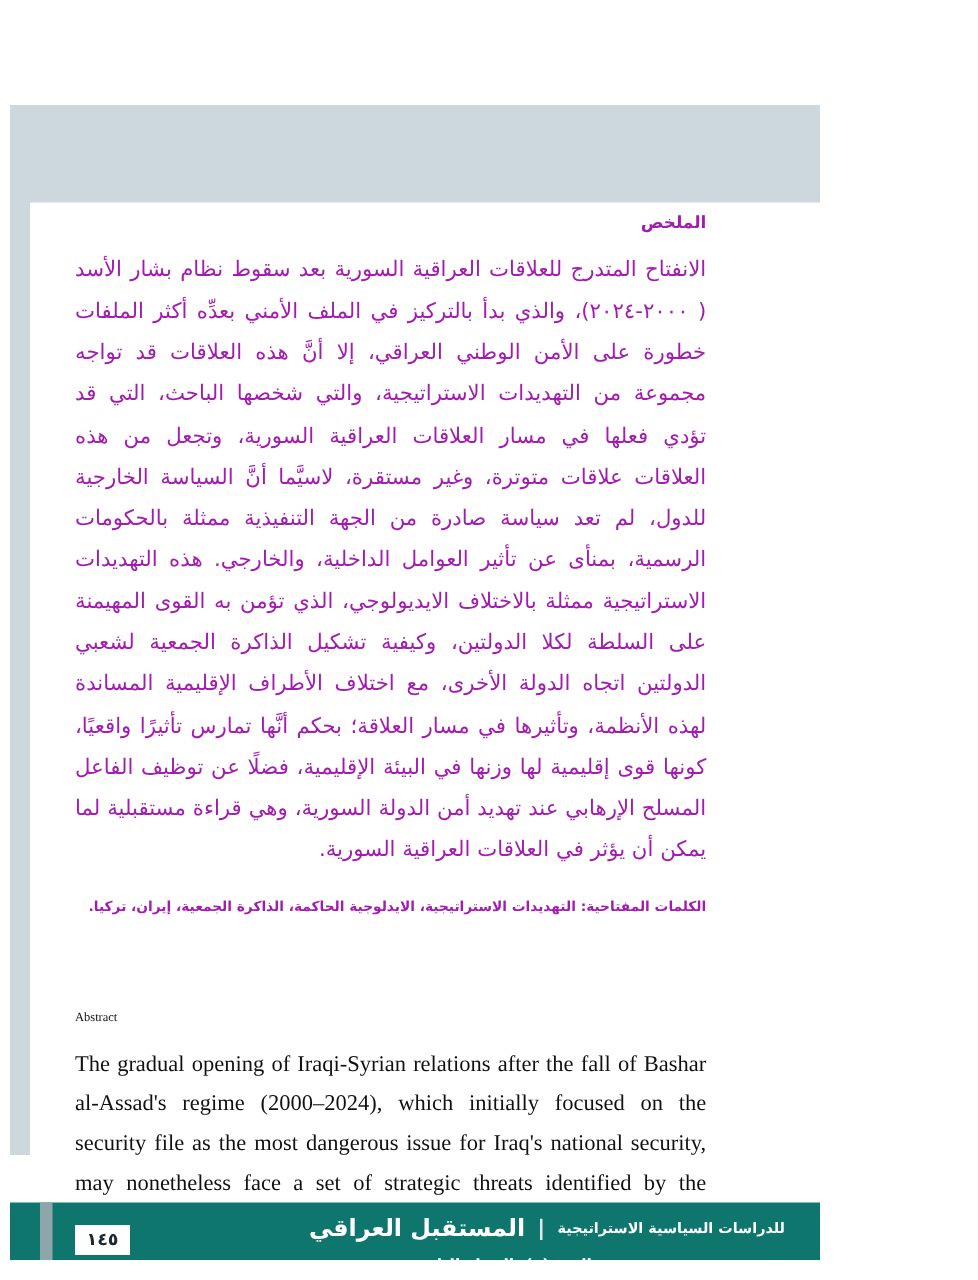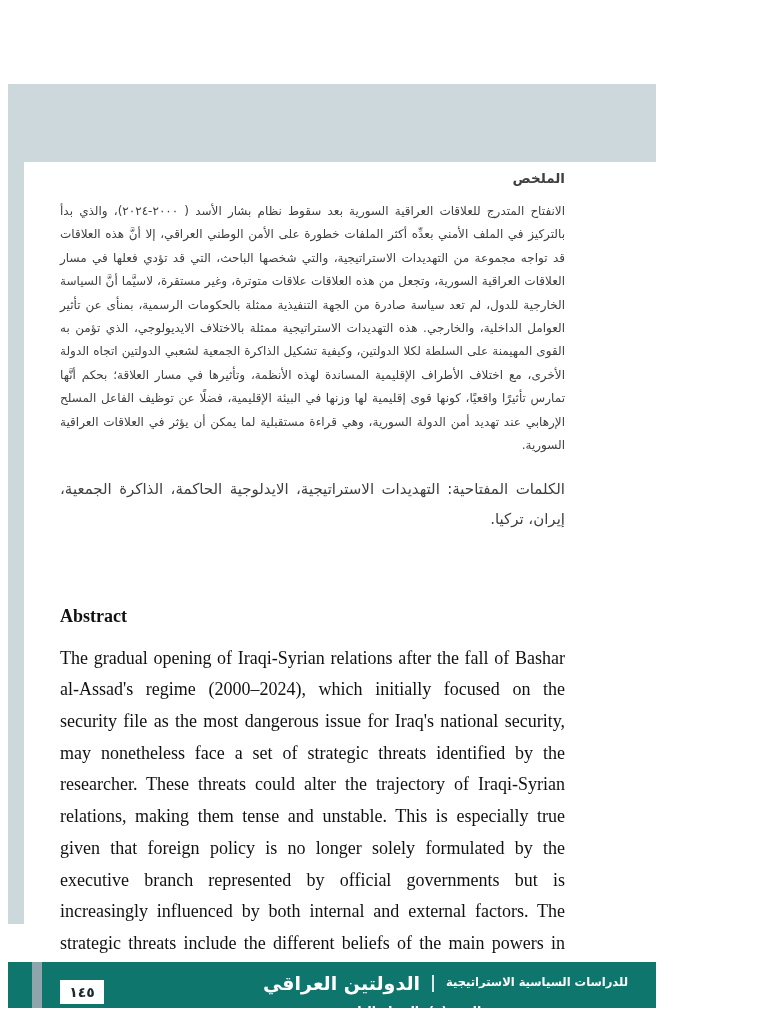--- a/index.html
+++ b/index.html
@@ -49,54 +49,54 @@
     left: 60px;
     top: 170px;
     width: 505px;
   }
 
   
   .ar-block {
     direction: rtl;
     text-align: justify;
     font-family: "DejaVu Sans", sans-serif;
-    color: #404040;
+    color: #a21caf;
   }
   .ar-heading {
     font-size: 13.5px;
     font-weight: bold;
     text-align: right;
     margin: 0 0 14px 0;
     letter-spacing: 0;
   }
   .ar-paragraph {
-    font-size: 12px;
+    font-size: 17px;
     line-height: 1.95;
     margin: 0 0 14px 0;
     text-align: justify;
     text-justify: inter-word;
   }
   .ar-keywords {
-    font-size: 15px;
+    font-size: 11px;
     line-height: 1.95;
-    font-weight: normal;
+    font-weight: bold;
     margin: 18px 0 0 0;
     text-align: justify;
   }
 
   
   .en-block {
     direction: ltr;
     text-align: left;
     margin-top: 72px;
     color: #111111;
   }
   .en-heading {
-    font-size: 18px;
-    font-weight: bold;
+    font-size: 10px;
+    font-weight: normal;
     margin: 0 0 16px 0;
     font-family: "Liberation Serif", serif;
   }
   .en-paragraph {
     font-size: 18px;
     line-height: 1.76;
     margin: 0;
     text-align: justify;
     text-justify: inter-word;
     font-family: "Liberation Serif", serif;
@@ -215,21 +215,21 @@
       <p class="en-keywords">.Keywords: Strategic threats, ruling ideology, collective memory, Iran, Turkey</p>
     </section>
 
   </div>
 
   <div class="footer">
     <div class="footer-left-accent"></div>
     <div class="page-number-box">١٤٥</div>
     <div class="footer-inner">
       <div class="footer-line1">
-        <span class="footer-journal">الدولتين العراقي</span>
+        <span class="footer-journal">المستقبل العراقي</span>
         <span class="footer-divider"></span>
         <span class="footer-sub">للدراسات السياسية الاستراتيجية</span>
       </div>
       <div class="footer-line2">رقم العدد (٤). المجلد الثاني</div>
     </div>
   </div>
 
   <div class="bottom-gap"></div>
 
 </div>

